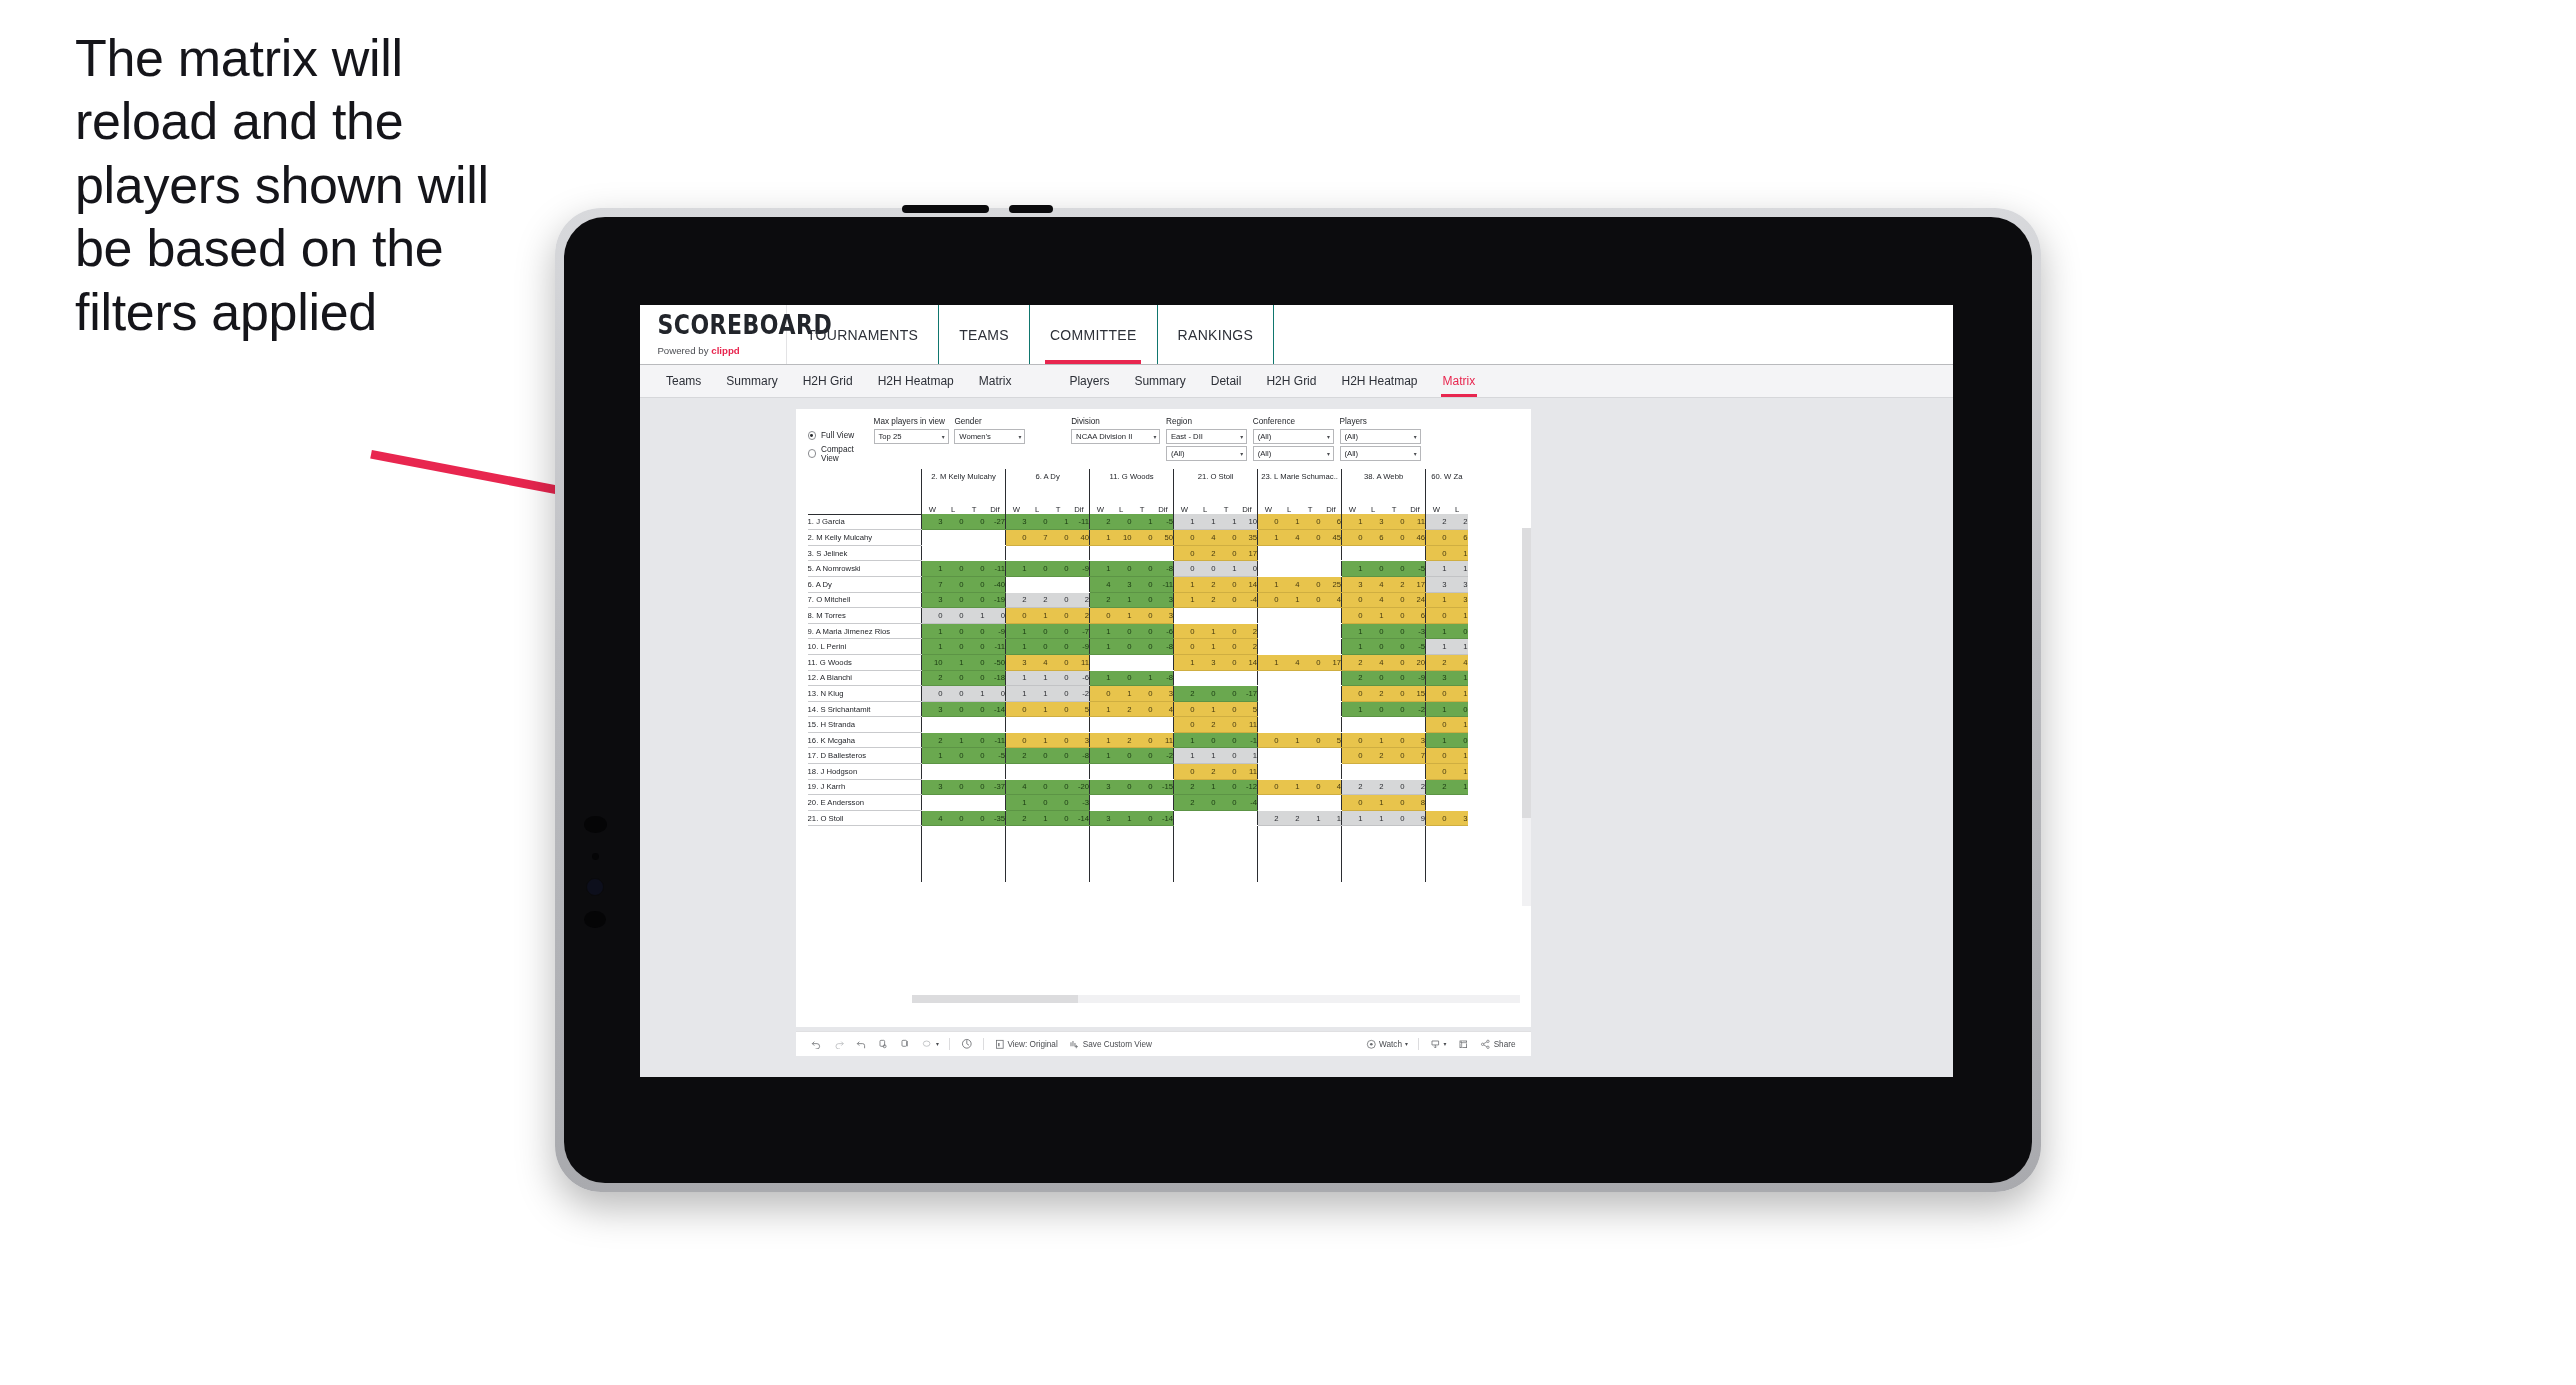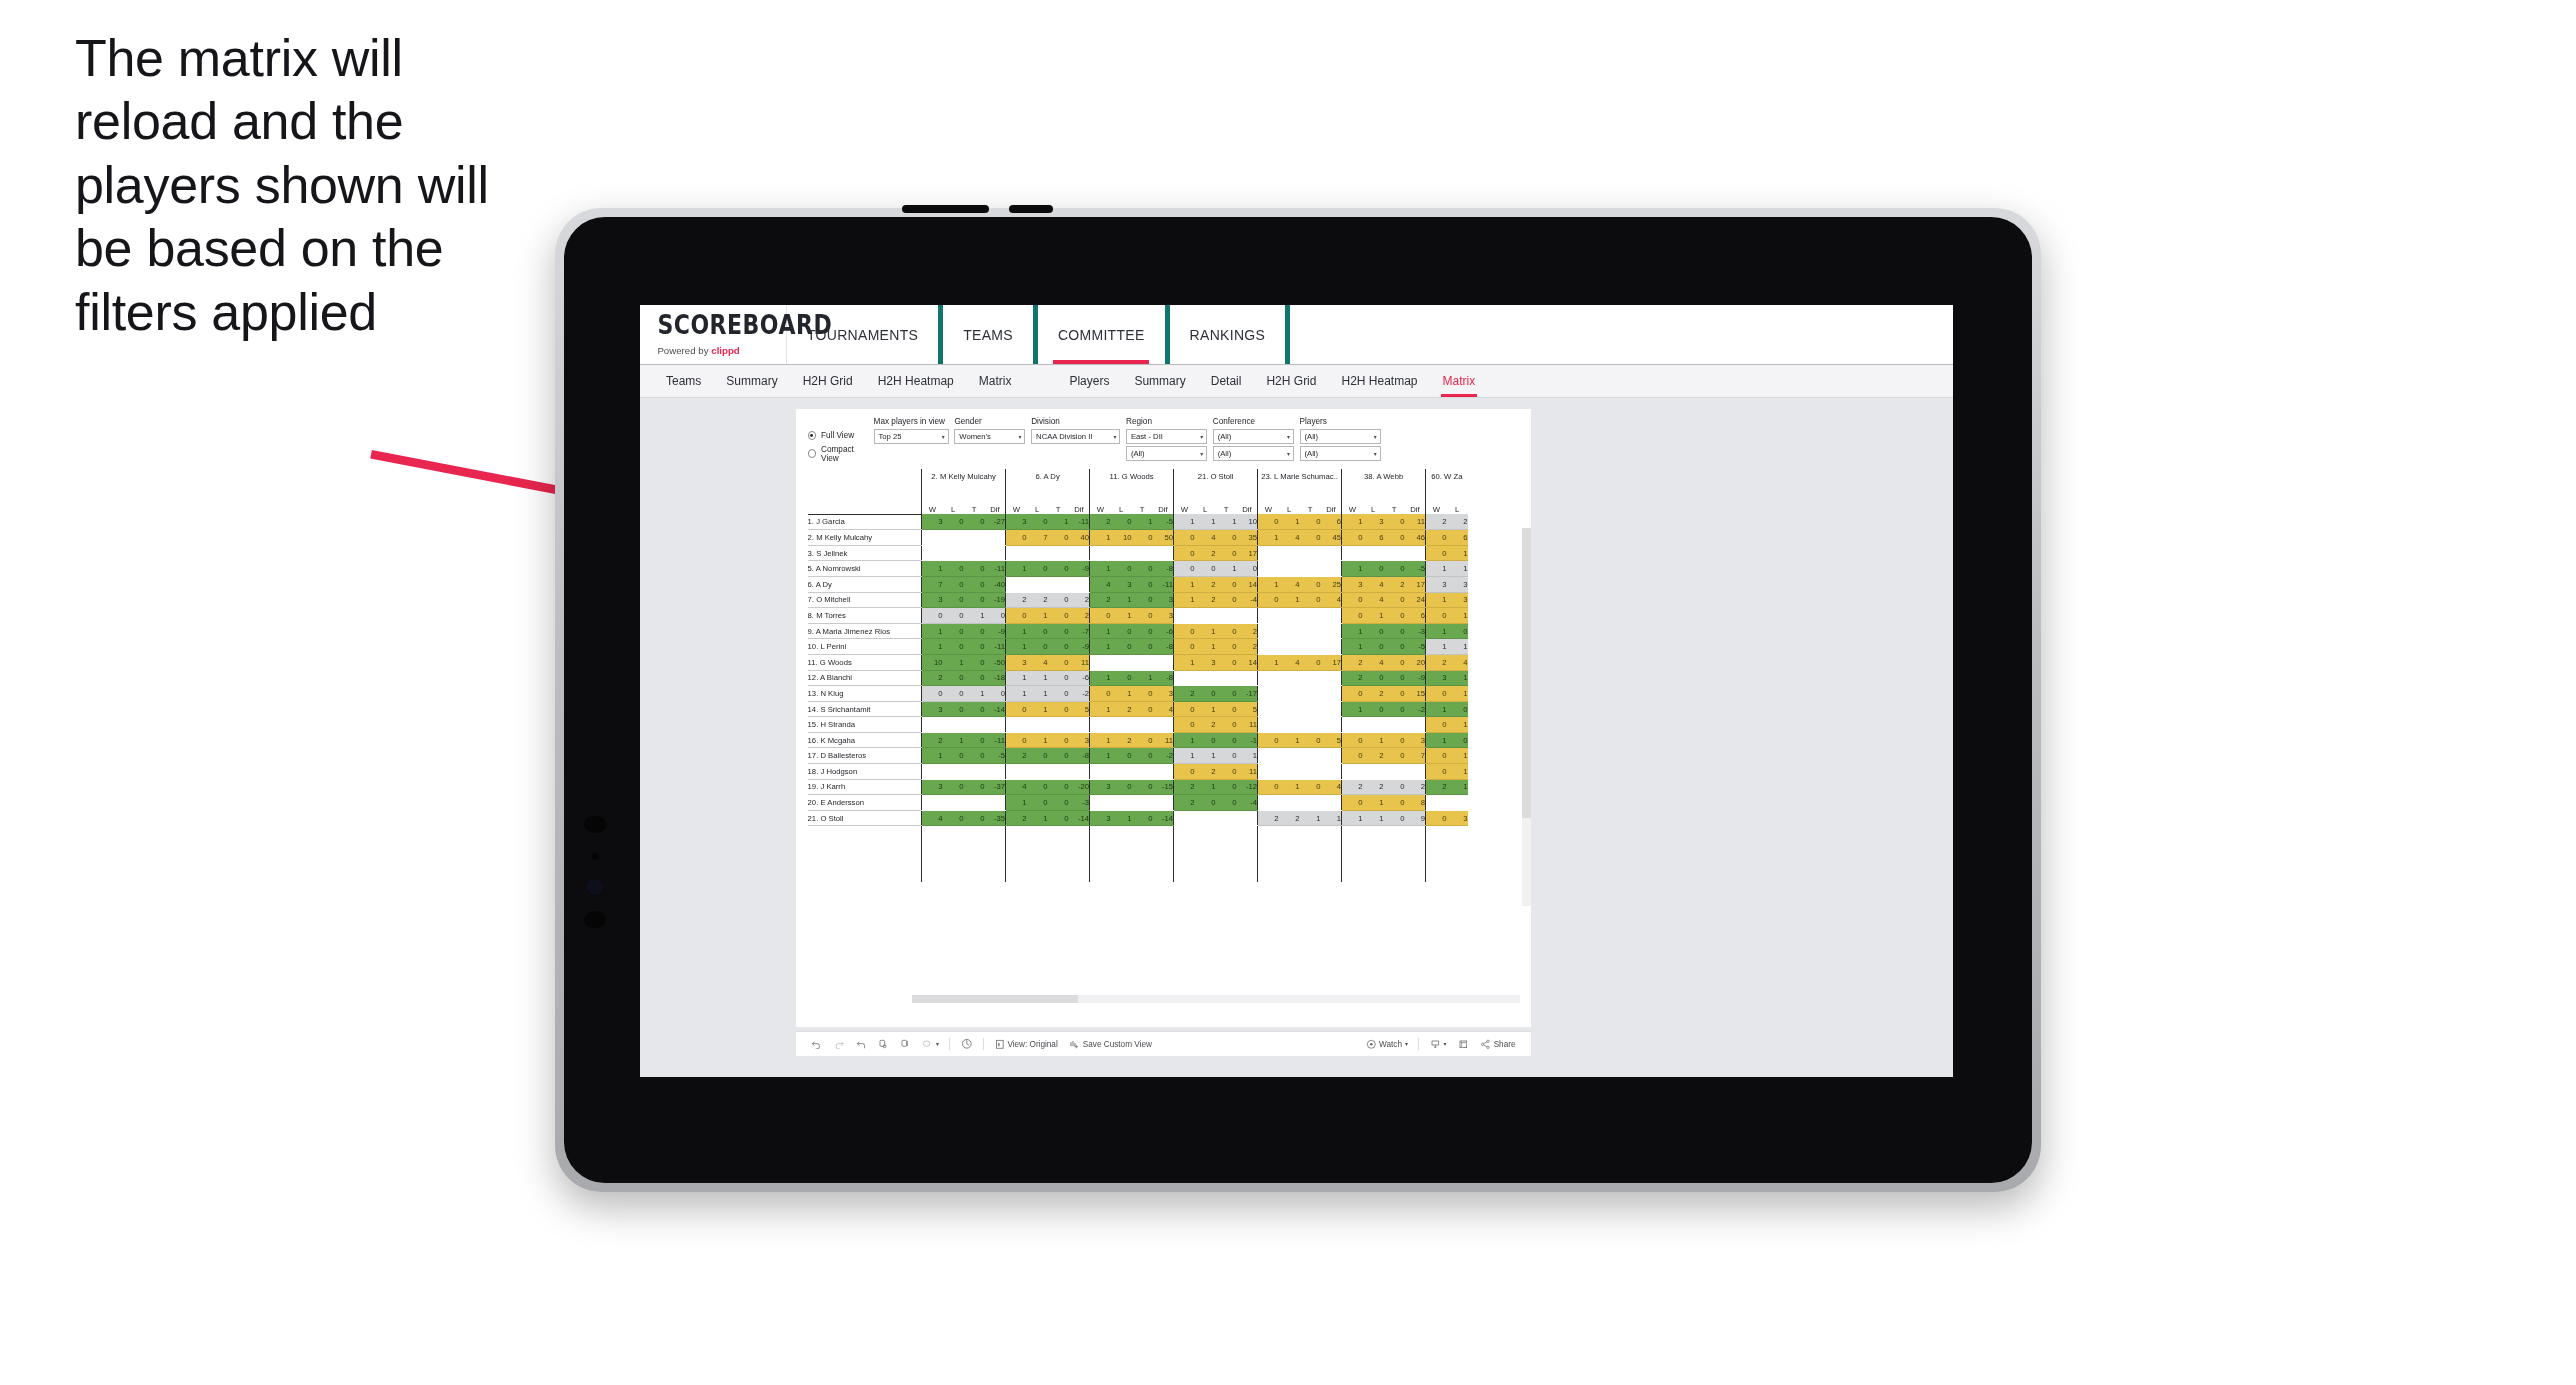--- a/index.html
+++ b/index.html
@@ -34,21 +34,21 @@
   .topbar { height: 60px; background: #ffffff; display: flex; align-items: stretch;
     border-bottom: 1.9px solid #b9babd; }
   .brand { width: 147px; display: flex; flex-direction: column; justify-content: center;
     padding-left: 17.4px; border-right: 1px solid #e3e3e5; }
   .brand-title { font-size: 22px; font-weight: 700; letter-spacing: 0.5px; color: #22252b;
     font-family: "DejaVu Sans", sans-serif; transform: scaleY(1.18); transform-origin: left center; }
   .brand-sub { font-size: 9.7px; color: #4b4d52; margin-top: 6.8px; }
   .brand-sub b { color: #e8264f; font-weight: 700; margin-top: 24px; }
   .topnav { display: flex; align-items: stretch; }
   .topnav-item { display: flex; align-items: center; padding: 12px 20px; font-size: 14px;
-    color: #2d3038; letter-spacing: 0.3px; border-right: 5px solid #0f766e; position: relative;
+    color: #2d3038; letter-spacing: 0.3px; border-right: 1px solid #0f766e; position: relative;
     cursor: pointer; }
   .topnav-item.active::after { content:""; position: absolute; left: 15.4px; right: 15.4px;
     bottom: 0; height: 3.9px; background: #e8264f; }
 
   .subbar { height: 33px; background: #f4f4f6; display: flex; align-items: center;
     border-bottom: 1px solid #d6d7da; padding-left: 13.5px; gap: 0; }
   .subgroup { display: flex; align-items: center; height: 100%; }
   .subgroup.g2 { margin-left: 33px; }
   .subitem { font-size: 12px; color: #2d3038; padding: 0 12.5px; position: relative;
     line-height: 33px; cursor: pointer; }
@@ -205,21 +205,21 @@
                       <span class="caret">▾</span>
                     </div>
                   </div>
                   <div class="fcol" style="width: 71px;">
                     <div class="flabel">Gender</div>
                     <div class="fsel">
                       <span>Women's</span>
                       <span class="caret">▾</span>
                     </div>
                   </div>
-                  <div class="fcol" style="width: 89px;">
+                  <div class="fcol" style="width: 89px; margin-left: 40px;">
                     <div class="flabel">Division</div>
                     <div class="fsel">
                       <span>NCAA Division II</span>
                       <span class="caret">▾</span>
                     </div>
                   </div>
                   <div class="fcol" style="width: 81px;">
                     <div class="flabel">Region</div>
                     <div class="fsel">
                       <span>East - DII</span>

